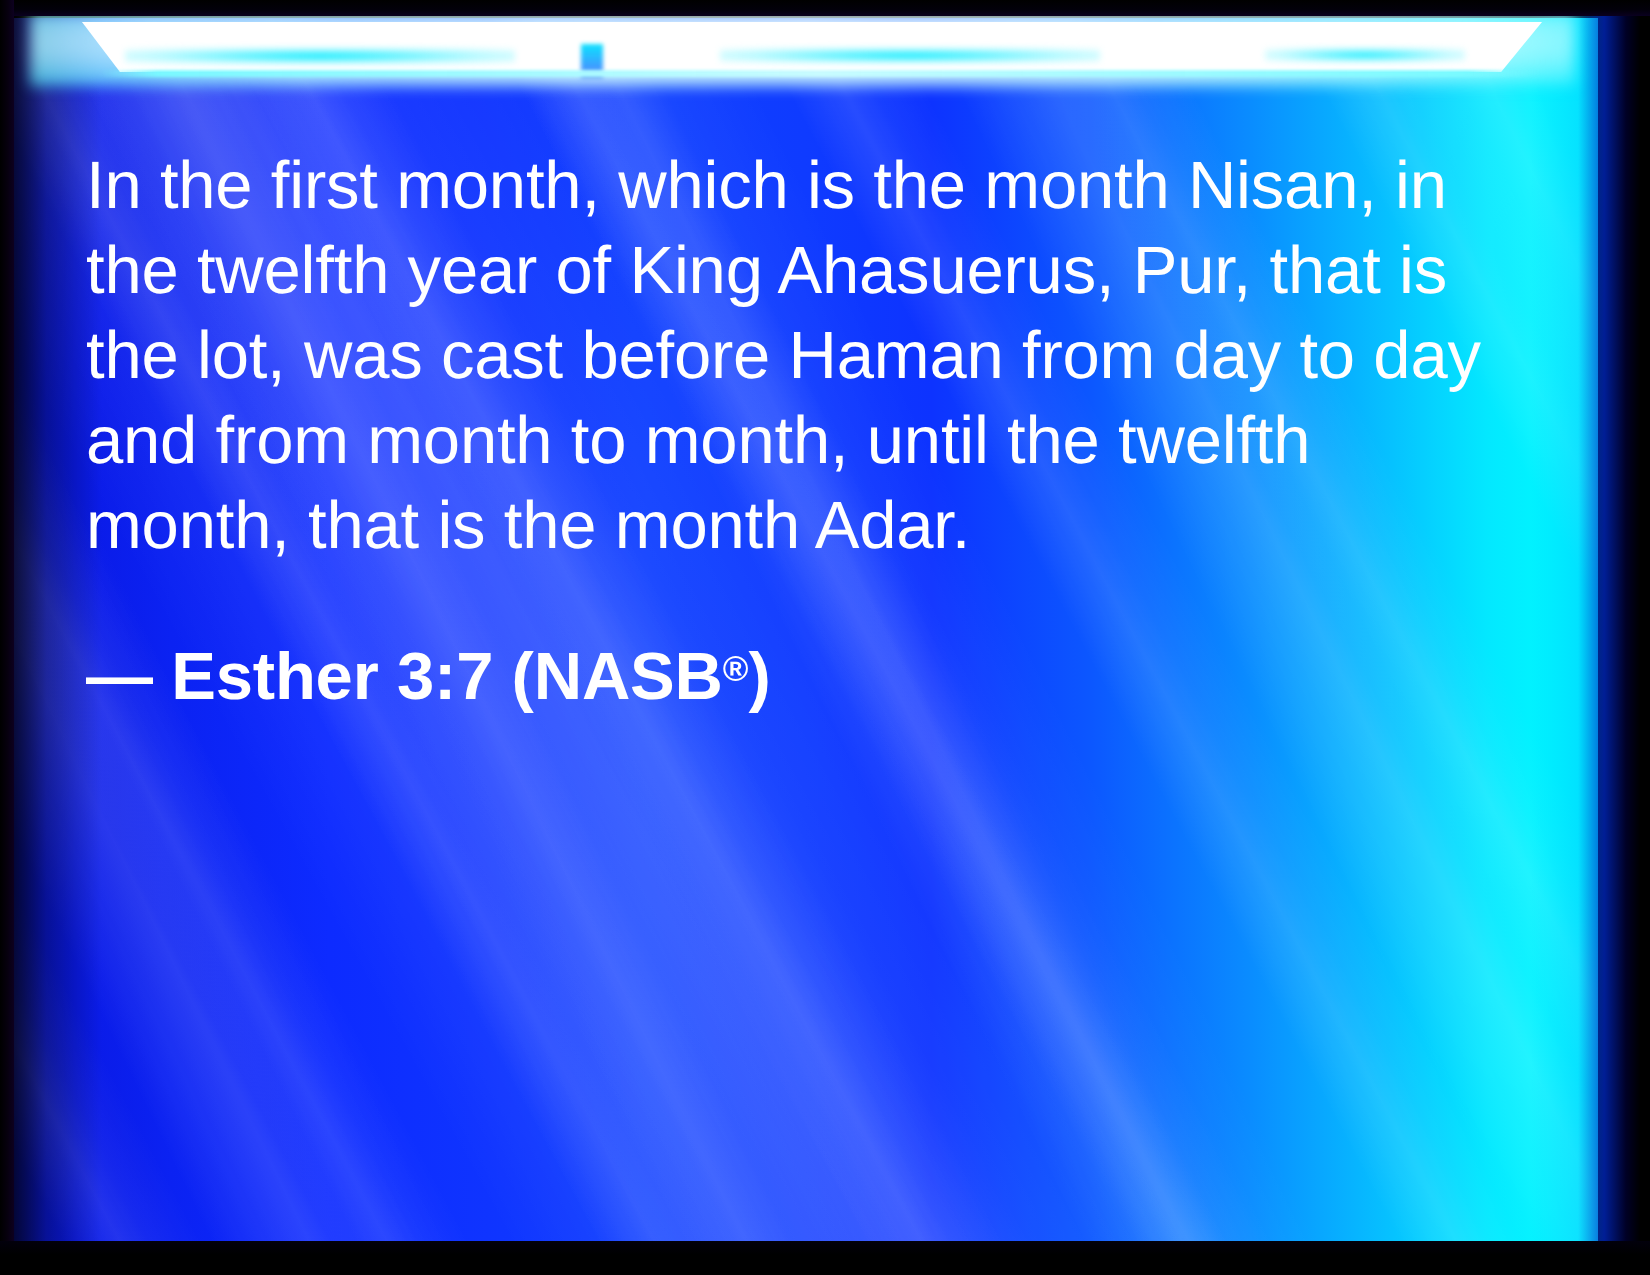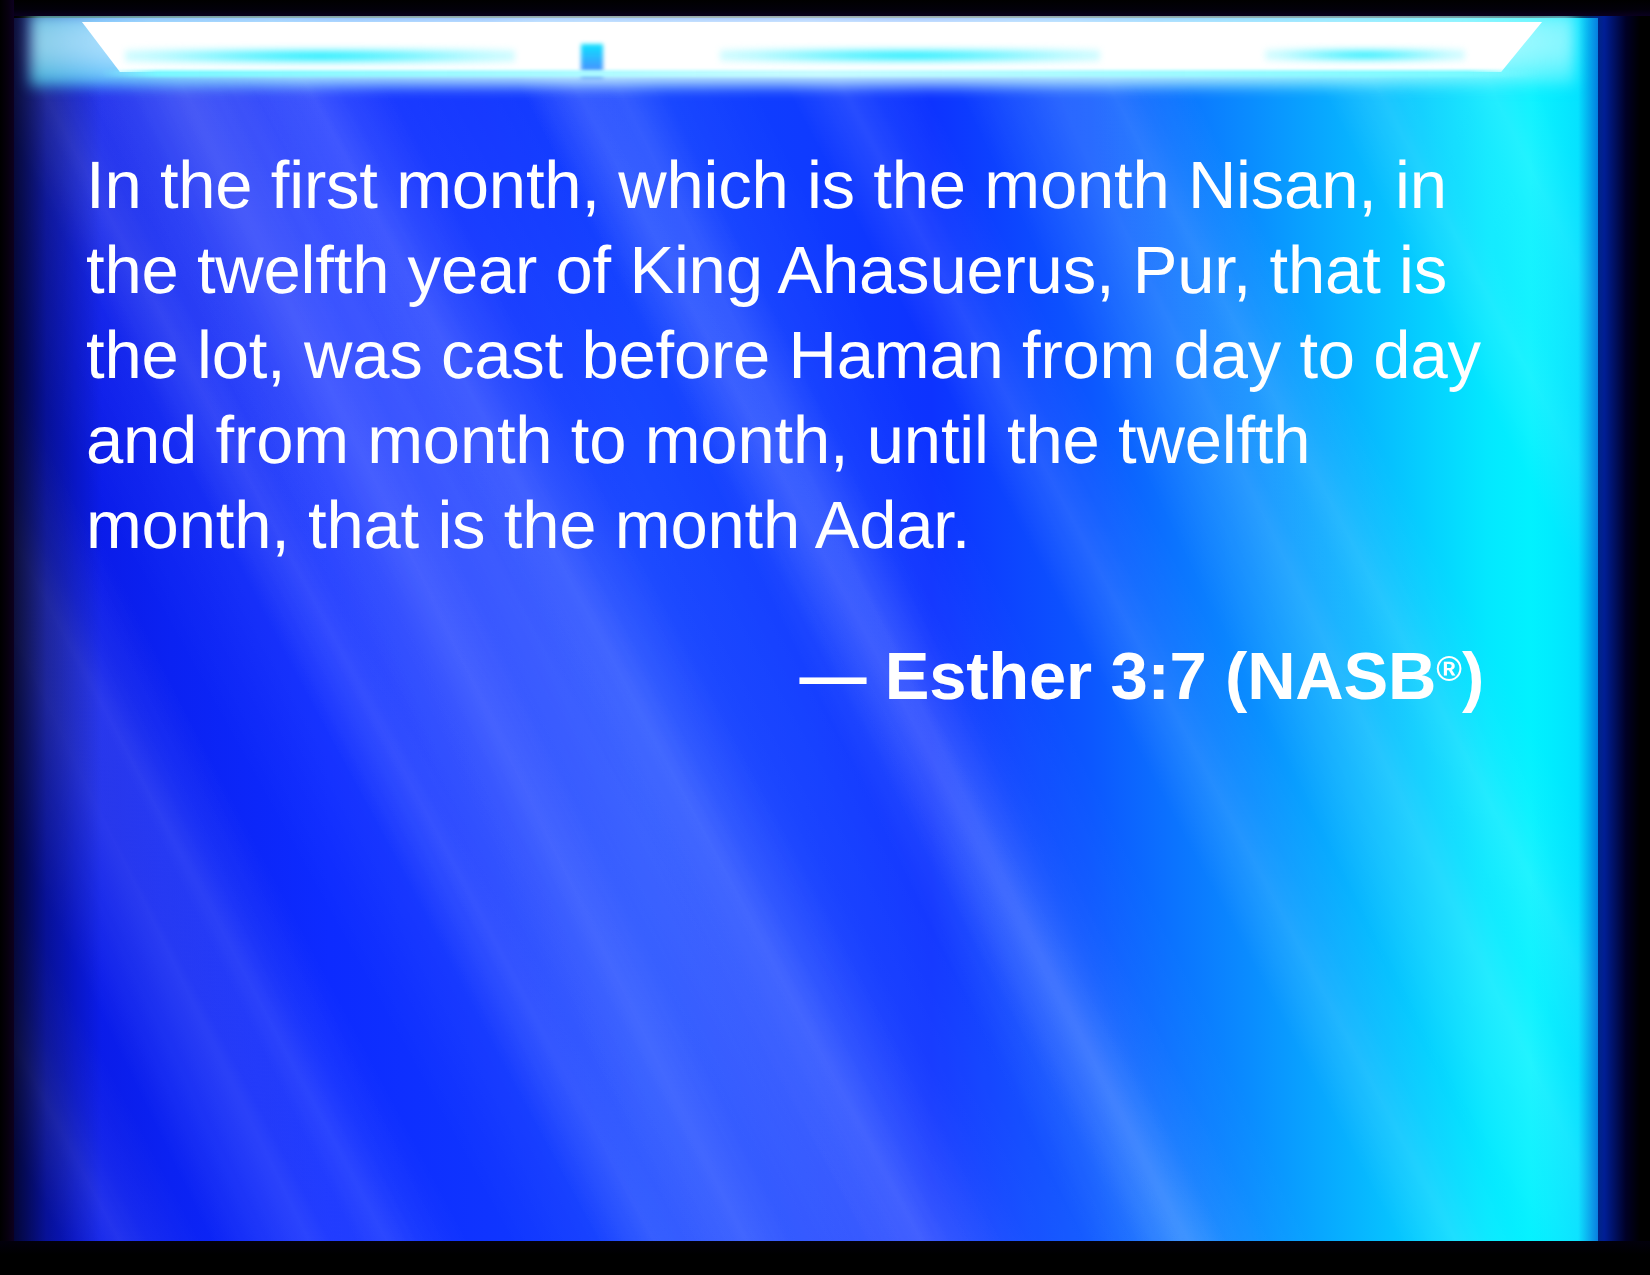--- a/index.html
+++ b/index.html
@@ -219,21 +219,20 @@
     white-space: pre-line;
     text-rendering: geometricPrecision;
     margin-top: 27px;
   }
 
   .attribution {
     position: absolute;
     left: 86px;
     top: 626px;
     width: 1420px;
-    text-align: right;
     color: #ffffff;
     font-weight: bold;
     font-size: 67px;
     line-height: 85px;
     font-stretch: condensed;
     letter-spacing: -0.2px;
     padding-right: 22px;
     box-sizing: border-box;
   }
   .attribution .reg {

